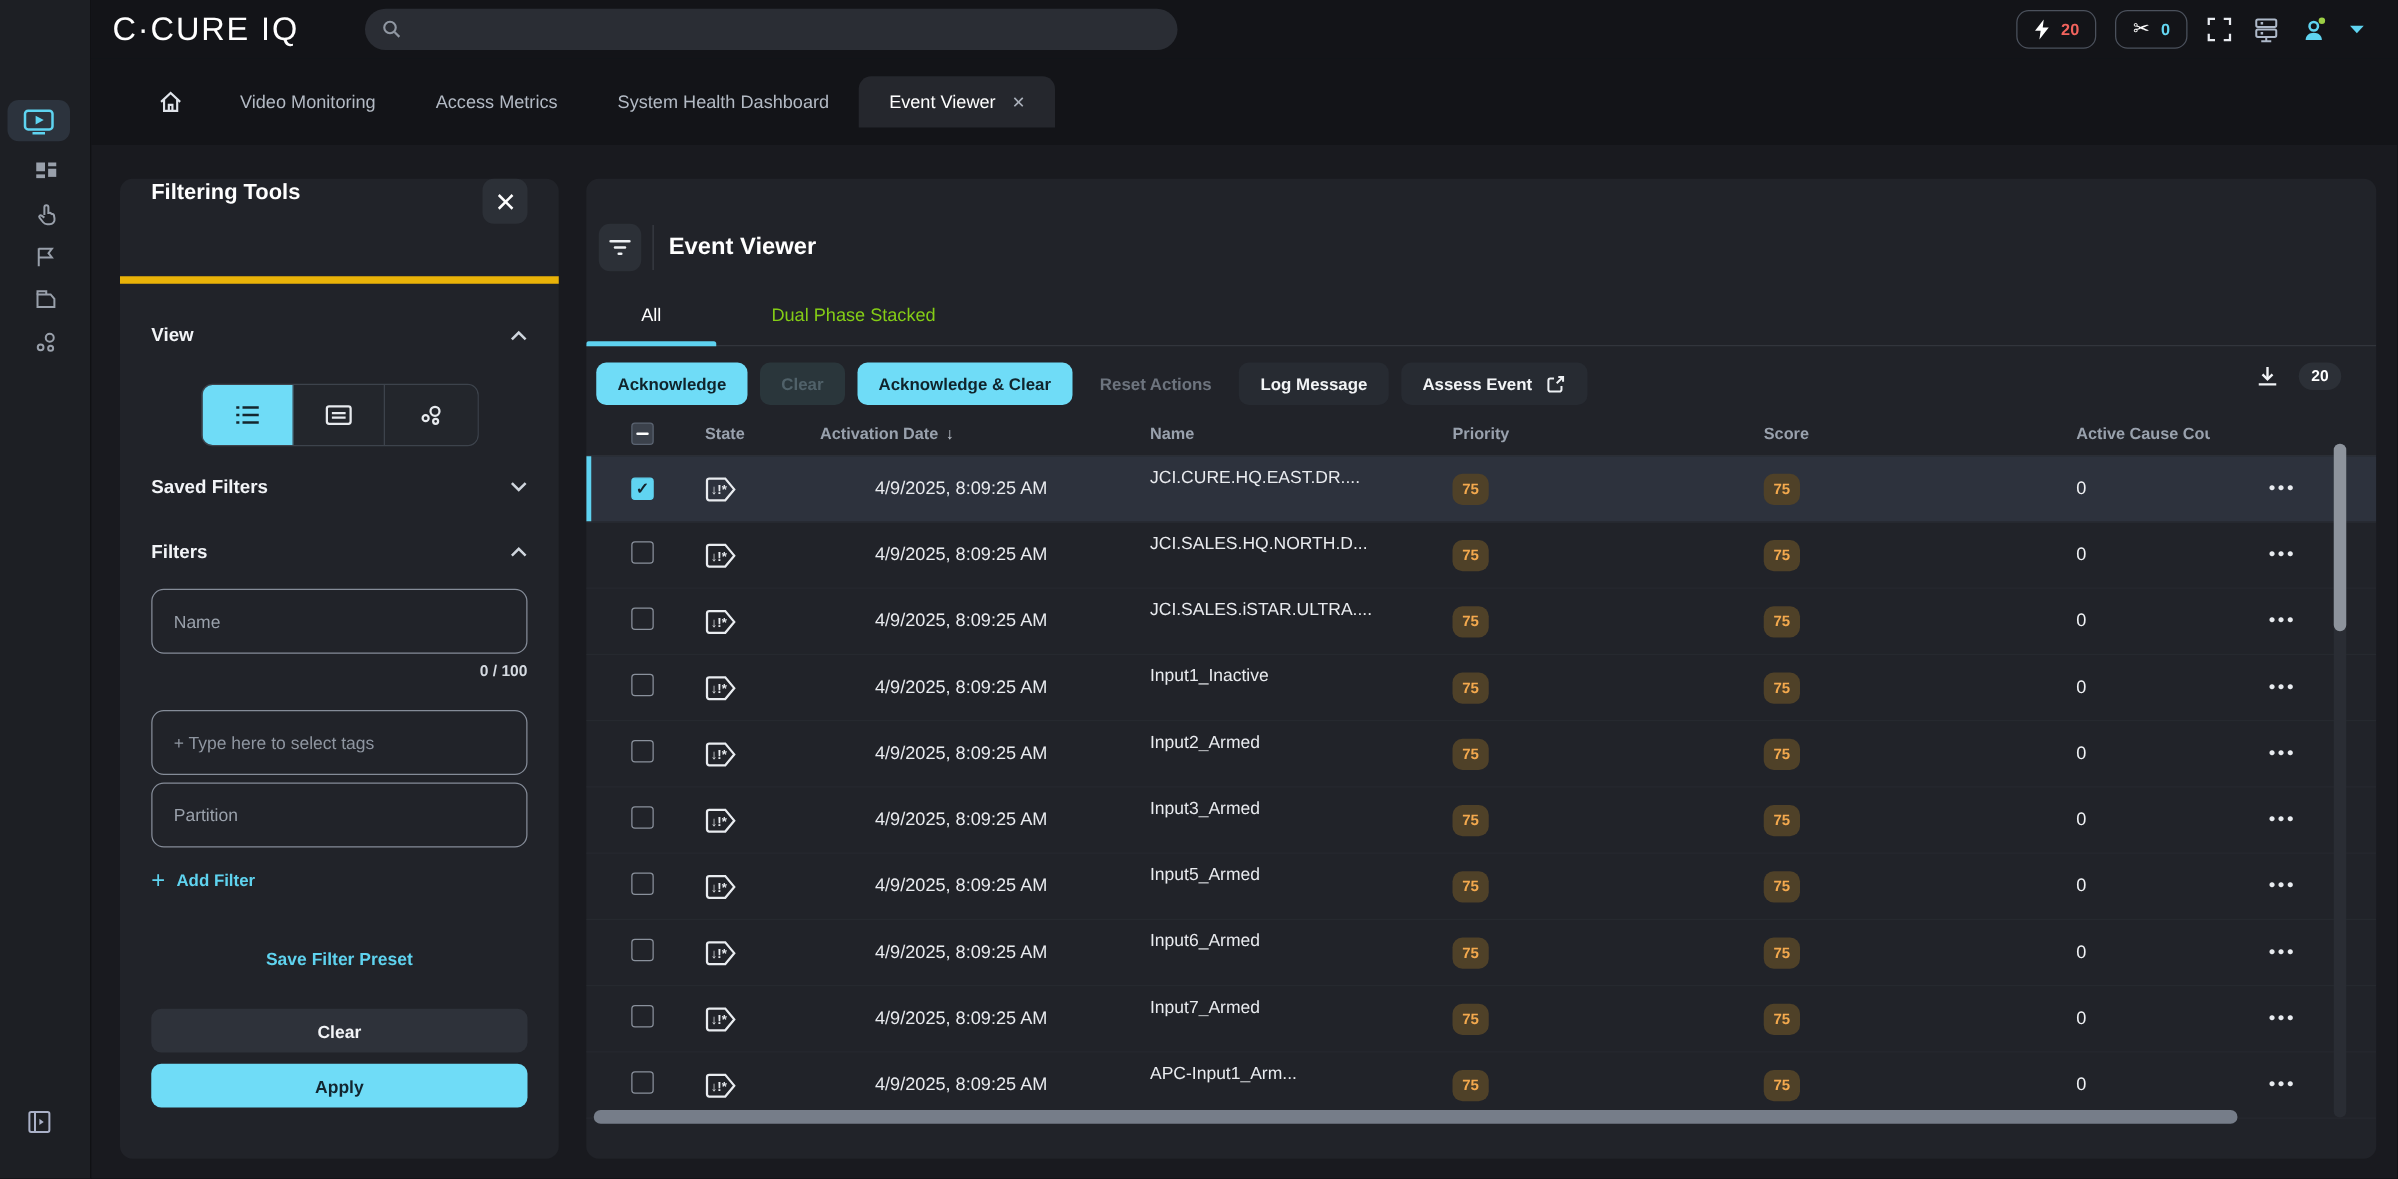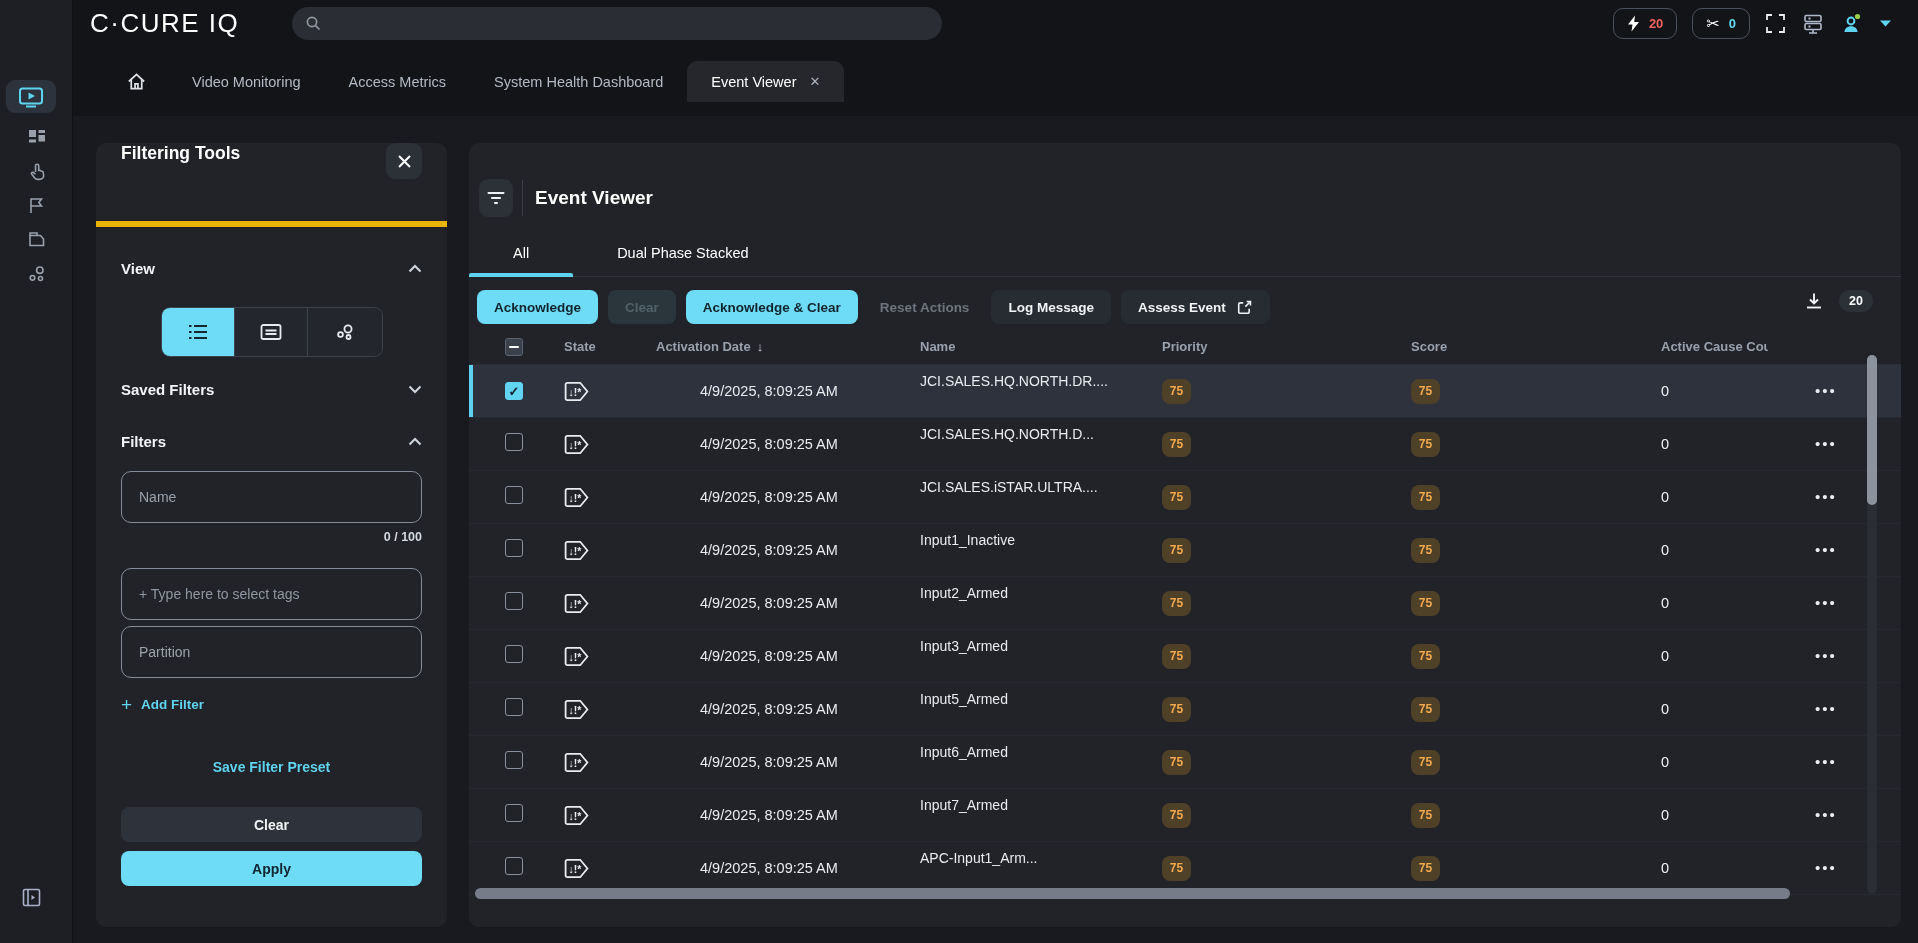--- a/index.html
+++ b/index.html
@@ -65,21 +65,21 @@
   .btn-clear { margin-top:32px; background:#2e323a; color:#f2f4f7; }
   .btn-apply { margin-top:9px; background:#6fdcf7; color:#122630; }
 
   
   .main-card { left:396px; width:1432px; height:784px; overflow:hidden; }
   .mc-head { display:flex; align-items:center; padding:35px 0 0 10px; height:75px; }
   .funnel-btn { width:34px; height:38px; background:#2c3037; border-radius:9px; display:flex; align-items:center; justify-content:center; cursor:pointer; }
   .mc-div { width:1px; height:36px; background:#3a3e45; margin:0 12px 0 9px; }
   .mc-title { font-size:19px; font-weight:700; color:#fff; }
   .mtabs { display:flex; margin-top:14px; border-bottom:1px solid #32353c; }
-  .mtab { position:relative; padding:13px 44px 15px; font-size:14.5px; color:#ffffff; cursor:pointer; white-space:nowrap; }
+  .mtab { position:relative; padding:13px 44px 15px; font-size:14.5px; color:#84cc16; cursor:pointer; white-space:nowrap; }
   .mtab.active { color:#ffffff; font-weight:500; }
   .mtab.active::after { content:""; position:absolute; left:0; right:0; bottom:-1px; height:4px; background:#5ed2f0; border-radius:2px 2px 0 0; }
   .actions { position:relative; display:flex; align-items:center; gap:10px; margin:9px 0 0 8px; height:42px; }
   .btn { height:34px; border-radius:8px; display:flex; align-items:center; padding:0 17px; font-size:13.5px; font-weight:700; cursor:pointer; white-space:nowrap; }
   .btn-cyan { background:#6fdcf7; color:#10242c; }
   .btn-disabled { background:#2a363b; color:#506169; cursor:default; }
   .btn-ghost { background:transparent; color:#6d747e; cursor:default; padding:0 12px; }
   .btn-dark { background:#272b32; color:#f2f4f6; }
   .btn svg { margin-left:10px; }
   .export { position:absolute; right:28px; top:4px; display:flex; align-items:center; gap:15px; }
@@ -425,21 +425,21 @@
     <div class="c-check"><span class="cb checked"></span></div>
     <div class="c-state">
       <span>
         <svg width="27" height="23" viewBox="0 0 27 23" fill="none">
                   <path d="M3.4 2.8 H16.2 L23.4 11.5 L16.2 20.2 H3.4 A1.8 1.8 0 0 1 1.6 18.4 V4.6 A1.8 1.8 0 0 1 3.4 2.8 Z" stroke="#e9ecf0" stroke-width="1.8"></path>
                   <text x="4.6" y="15.6" font-size="10.5" font-weight="bold" fill="#e9ecf0" font-family="Liberation Sans, sans-serif">↓!*</text>
                 </svg>
       </span>
     </div>
     <div class="c-date">4/9/2025, 8:09:25 AM</div>
-    <div class="c-name">JCI.SALES.HQ.NORTH.DR....</div>
+    <div class="c-name">JCI.CURE.HQ.EAST.DR....</div>
     <div><span class="badge">75</span></div>
     <div><span class="badge">75</span></div>
     <div class="c-cause">0</div>
     <div><span class="dots">•••</span></div>
   </div>
           <div class="tgrid trow">
     <div class="c-check"><span class="cb"></span></div>
     <div class="c-state">
       <span>
         <svg width="27" height="23" viewBox="0 0 27 23" fill="none">

